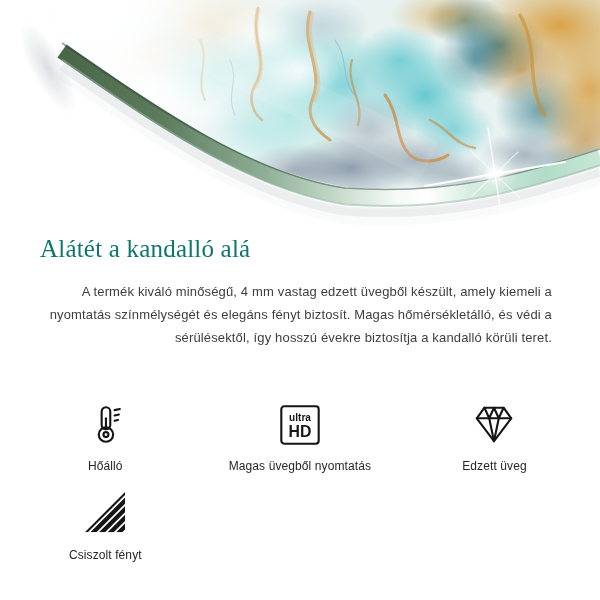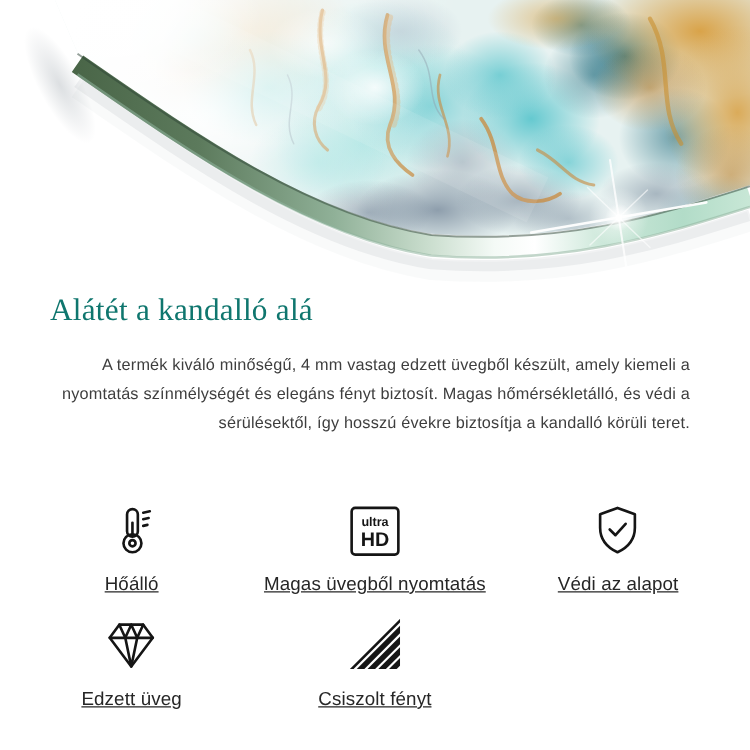--- a/index.html
+++ b/index.html
@@ -8,21 +8,21 @@
   .hero{position:absolute;top:0;left:0;width:600px;height:235px;}
   .content{position:absolute;left:40px;top:232px;width:512px;}
   .title{margin:0;font-family:"Liberation Serif","DejaVu Serif",serif;font-weight:400;
          font-size:25px;line-height:34px;color:#0f766e;letter-spacing:.2px;}
   .title span{display:block;}
   .desc{margin:14px 0 0 4px;font-size:13px;line-height:23px;color:#3e3e3e;letter-spacing:.15px;text-align:right;}
   .features{position:absolute;left:8px;top:402px;width:584px;display:grid;
             grid-template-columns:repeat(3,194.6px);row-gap:18px;}
   .feature{display:flex;flex-direction:column;align-items:center;}
   .icon-box{height:46px;display:flex;justify-content:center;}
-  .f-label{margin-top:11px;font-size:15px;color:#262626;text-align:center;letter-spacing:.1px;text-decoration:underline;}
+  .f-label{margin-top:11px;font-size:12px;color:#262626;text-align:center;letter-spacing:.1px;}
   .ic{stroke:#151515;stroke-width:2.2;fill:none;stroke-linecap:round;stroke-linejoin:round;}
   .ic-fill{fill:#151515;stroke:none;}
 </style>
 </head>
 <body>
 
 <div class="page">
 
   <div class="hero">
     <svg width="600" height="235" viewBox="0 0 600 235">
@@ -205,29 +205,20 @@
       <div class="icon-box">
         <svg width="46" height="46" viewBox="0 0 48 48">
           <rect class="ic" x="4.5" y="4.5" width="39" height="39" rx="3" stroke-width="3"></rect>
           <text x="24" y="19.5" text-anchor="middle" font-family="Liberation Sans, sans-serif" font-size="10.5" font-weight="700" fill="#151515">ultra</text>
           <text x="24" y="36.5" text-anchor="middle" font-family="Liberation Sans, sans-serif" font-size="16.5" font-weight="700" fill="#151515">HD</text>
         </svg>
       </div>
       <div class="f-label">Magas üvegből nyomtatás</div>
     </div>
 
-    <div class="feature">
-      <div class="icon-box">
-        <svg width="46" height="46" viewBox="0 0 48 48">
-          <path class="ic" stroke-width="2.4" d="M24 4.5 L38.5 9.8 V21 C38.5 30.5 32.8 37.4 24 41.5 C15.2 37.4 9.5 30.5 9.5 21 V9.8 Z"></path>
-          <path class="ic" stroke-width="2.4" d="M17.5 22.5 L22.3 27.3 L30.8 17.8"></path>
-        </svg>
-      </div>
-      <div class="f-label">Védi az alapot</div>
-    </div>
 
     <div class="feature">
       <div class="icon-box">
         <svg width="46" height="44" viewBox="0 0 48 46">
           <path class="ic" d="M14 6 L34 6 L42 17 L24 41 L6 17 Z"></path>
           <path class="ic" d="M6 17 H42"></path>
           <path class="ic" d="M14 6 L19 17 L24 41 M34 6 L29 17 L24 41 M24 6 L19 17 M24 6 L29 17"></path>
         </svg>
       </div>
       <div class="f-label">Edzett üveg</div>

